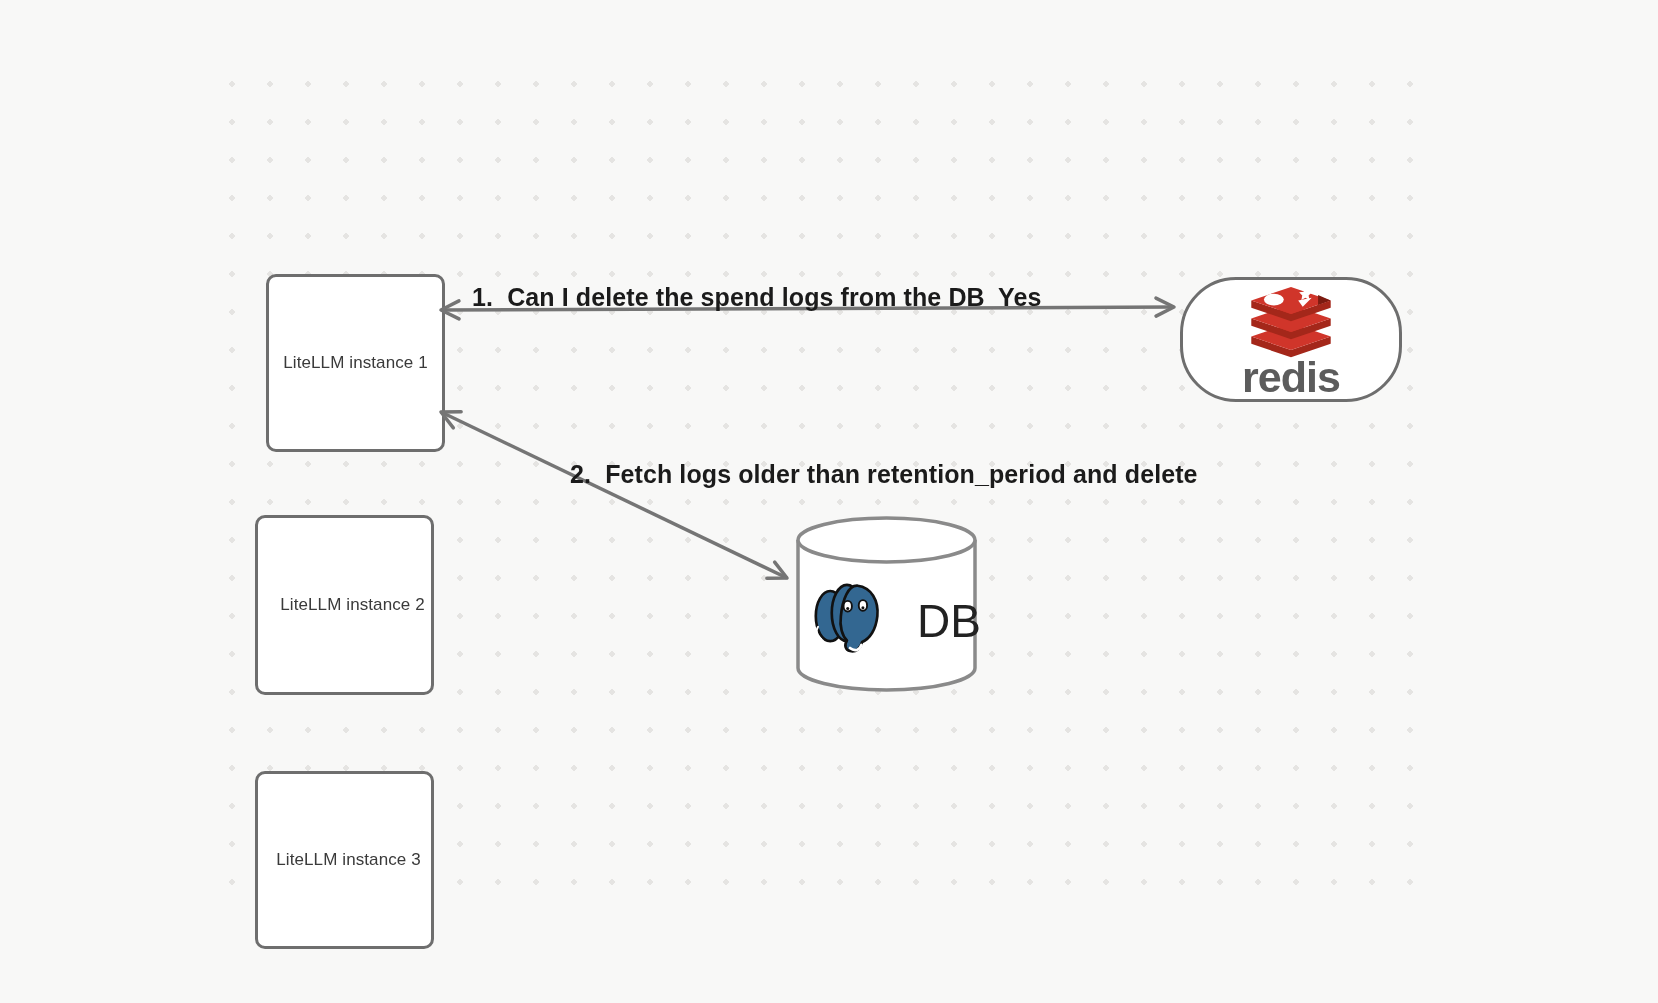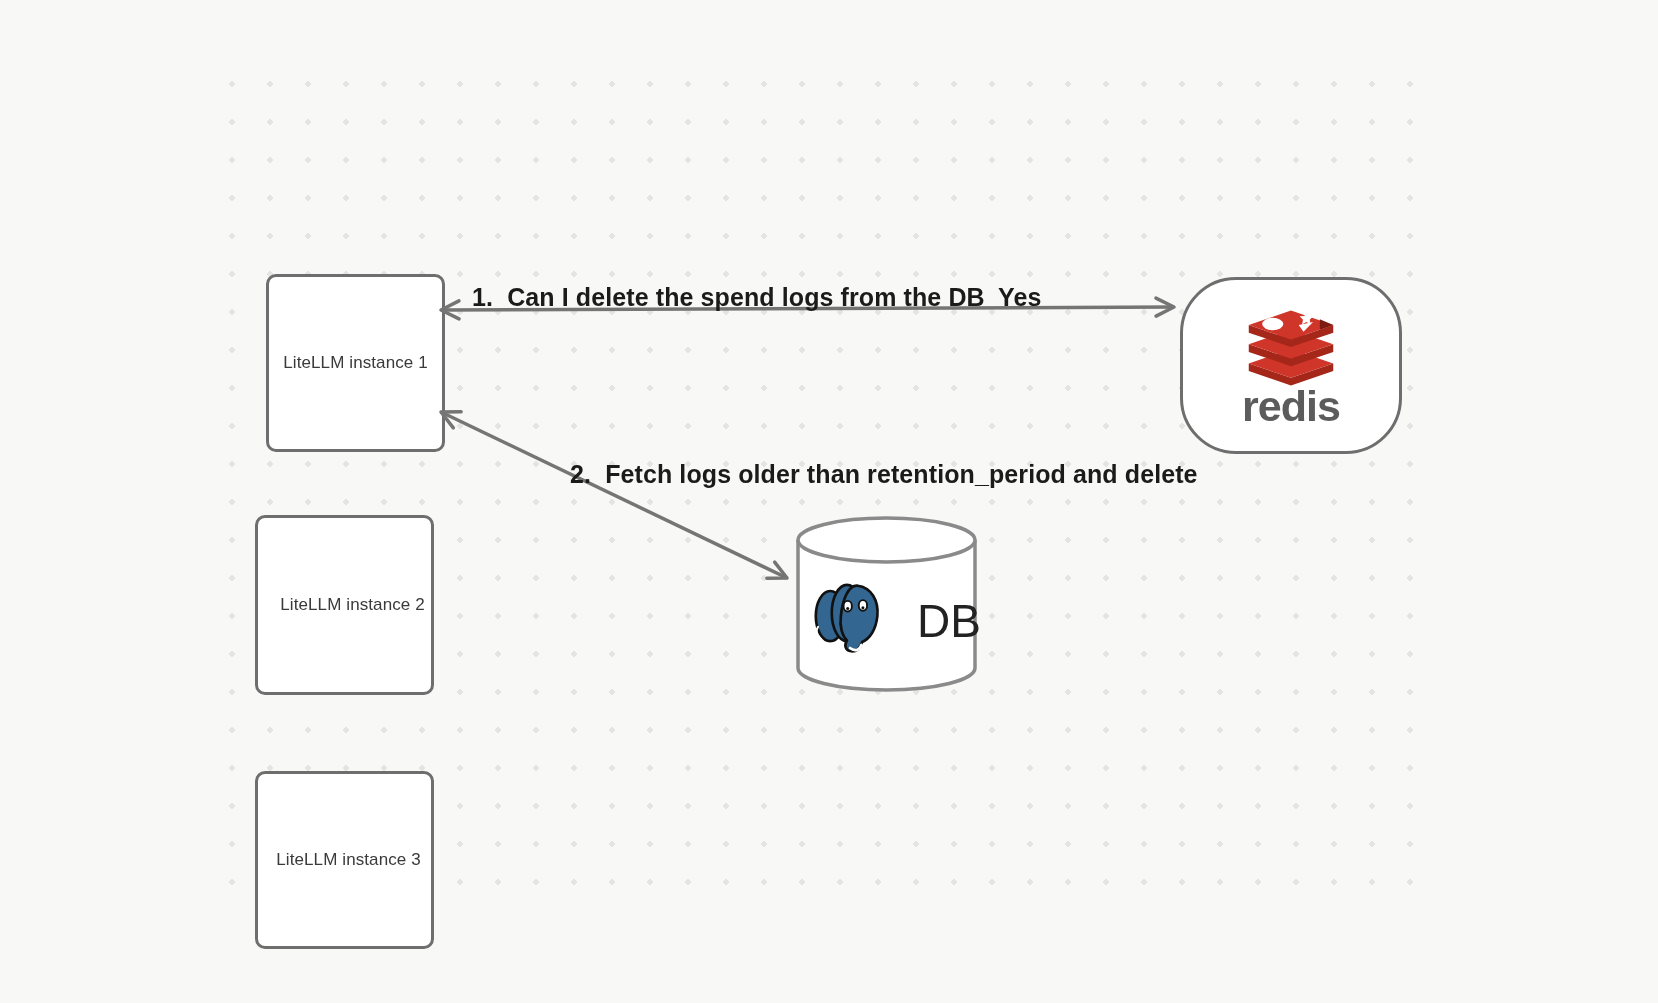--- a/index.html
+++ b/index.html
@@ -19,21 +19,21 @@
     display:flex;align-items:center;justify-content:center;
     box-sizing:border-box;
   }
   .instance-box .lbl{
     font-size:17px;color:#3a3a3a;letter-spacing:0.1px;
   }
   #box1{left:254px;top:274px;margin-left:12px;}
   #box2{left:255px;top:515px;height:180px;padding-left:16px;}
   #box3{left:255px;top:771px;padding-left:8px;}
   .redis-node{
-    position:absolute;left:1180px;top:277px;width:222px;height:177px;
+    position:absolute;left:1180px;top:277px;width:222px;height:125px;
     background:#ffffff;border:3.5px solid #6e6e6e;border-radius:56px;
     box-sizing:border-box;
     display:flex;flex-direction:column;align-items:center;justify-content:center;
     padding-top:6px;
   }
   .redis-wordmark{
     font-size:43px;font-weight:700;color:#5c5c5c;letter-spacing:-1px;line-height:1;
     margin-top:-4px;
   }
   .cylinder-svg{position:absolute;left:794px;top:514px;}

